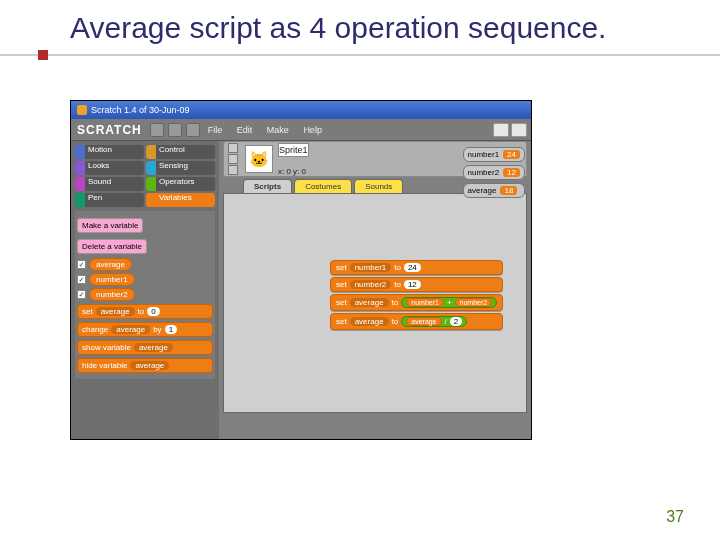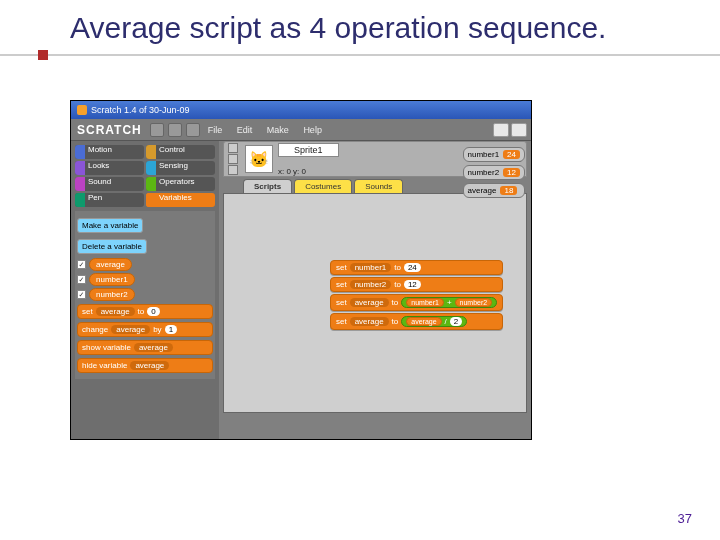--- a/index.html
+++ b/index.html
@@ -23,53 +23,53 @@
   .workarea { display:flex; height:calc(100% - 40px); background:#808080; }
   .palette { width:148px; background:#6e6e6e; padding:4px; }
   .cat-grid { display:grid; grid-template-columns:1fr 1fr; gap:2px; margin-bottom:4px; }
   .cat { height:14px; font-size:8px; color:#fff; display:flex; background:#555; border-radius:3px; overflow:hidden; }
   .cat .sw { width:10px; height:14px; margin-right:3px; }
   .cat .lbl { flex:1; }
   .sw-motion{background:#4a6cd4}.sw-control{background:#d69a2c}.sw-looks{background:#8a55d7}.sw-sensing{background:#2ca5d6}.sw-sound{background:#bb42c3}.sw-operators{background:#5cb712}.sw-pen{background:#0e9a6c}.sw-variables{background:#ee7d16}
   .cat.sel{background:#ee7d16;color:#fff}
 
   .pal-body { background:#7a7a7a; padding:3px 2px; }
-  .pbtn { background:#7dd3fc; border:1px solid #999; border-radius:3px; font-size:8px; padding:2px 4px; margin:2px 0; display:inline-block; }
+  .pbtn { background:#f9a8d4; border:1px solid #999; border-radius:3px; font-size:8px; padding:2px 4px; margin:2px 0; display:inline-block; }
   .chrow { display:flex; align-items:center; gap:3px; margin:2px 0; }
   .chk { width:9px; height:9px; background:#fff; border:1px solid #888; font-size:7px; line-height:7px; text-align:center; color:#333; }
   .var-pill { background:#ee7d16; color:#fff; border:1px solid #c76608; border-radius:8px; font-size:8px; padding:1px 6px; }
 
   .oblk { background:#ee7d16; color:#fff; border:1px solid #c76608; border-radius:4px; font-size:8px; padding:2px 4px; margin:3px 0; display:flex; align-items:center; gap:3px; white-space:nowrap; }
   .drop { background:#cf6a0c; border-radius:6px; padding:0 5px; font-size:8px; }
   .numbox { background:#fff; color:#000; border-radius:6px; padding:0 4px; font-size:8px; min-width:10px; text-align:center; }
 
   .mid { flex:1; background:#808080; padding:0 4px; }
   .sprite-hdr { background:#b0b0b0; border:1px solid #888; border-radius:3px 3px 0 0; padding:3px 4px; display:flex; align-items:center; gap:5px; height:36px; }
   .sprite-thumb { width:28px; height:28px; background:#fff; border:1px solid #888; display:flex; align-items:center; justify-content:center; font-size:16px; }
   .sprite-info { font-size:8px; color:#222; }
-  .sprite-name { background:#fff; border:1px solid #888; padding:1px 15px; font-size:9px; display:inline-block; margin-bottom:10px; }
+  .sprite-name { background:#fff; border:1px solid #888; padding:1px 0; font-size:9px; display:inline-block; margin-bottom:10px; }
   .rot { margin-left:auto; font-size:8px; color:#222; display:flex; align-items:center; gap:3px;}
   .rotbtn { width:10px; height:10px; background:#ccc; border:1px solid #777; }
 
   .tabs { display:flex; gap:2px; margin-top:2px;padding-left:20px; }
   .tab { background:#fde047; border:1px solid #666; border-bottom:none; border-radius:4px 4px 0 0; font-size:8px; padding:2px 10px; color:#333; }
   .tab.active { background:#cfcfcf; font-weight:bold; }
 
   .canvas { background:#cfcfcf; border:1px solid #666; height:220px; padding:6px; }
   .script-stack { display:inline-block; }
   .sblk { background:#ee7d16; color:#fff; border:1px solid #c76608; border-radius:4px; font-size:8px; padding:2px 5px; margin:0 0 2px 0; display:flex; align-items:center; gap:3px; white-space:nowrap; box-shadow:0 1px 0 rgba(0,0,0,.25);}
   .green-op { background:#5cb712; border:1px solid #3d8a0b; border-radius:8px; padding:0 4px; display:inline-flex; align-items:center; gap:3px; font-size:8px; }
 
   .readouts { position:absolute; right:6px; top:46px; display:flex; flex-direction:column; gap:3px; }
   .ro { background:#c8c8c8; border:1px solid #777; border-radius:6px; font-size:8px; padding:2px 4px; display:flex; align-items:center; gap:4px; }
   .ro .val { background:#ee7d16; color:#fff; border-radius:3px; padding:0 4px; font-size:8px; }
 
   .callout { position:absolute; right:32px; top:282px; width:168px; font-size:13px; font-weight:bold; color:#000; line-height:1.3; }
   .footer { position:absolute; bottom:14px; left:0; width:720px; text-align:center; font-size:12px; color:#222; }
-  .pagenum { position:absolute; right:28px; bottom:14px; font-size:13px; color:#4c1d95; }
+  .pagenum { position:absolute; right:36px; bottom:14px; font-size:16px; color:#4d7c0f; }
 </style>
 </head>
 <body>
 <div class="slide">
 
   <div class="title">Average script as 4 operation sequence.</div>
   <div class="accent-bar">
       <span class="accent-sq"></span>
     </div>
 

